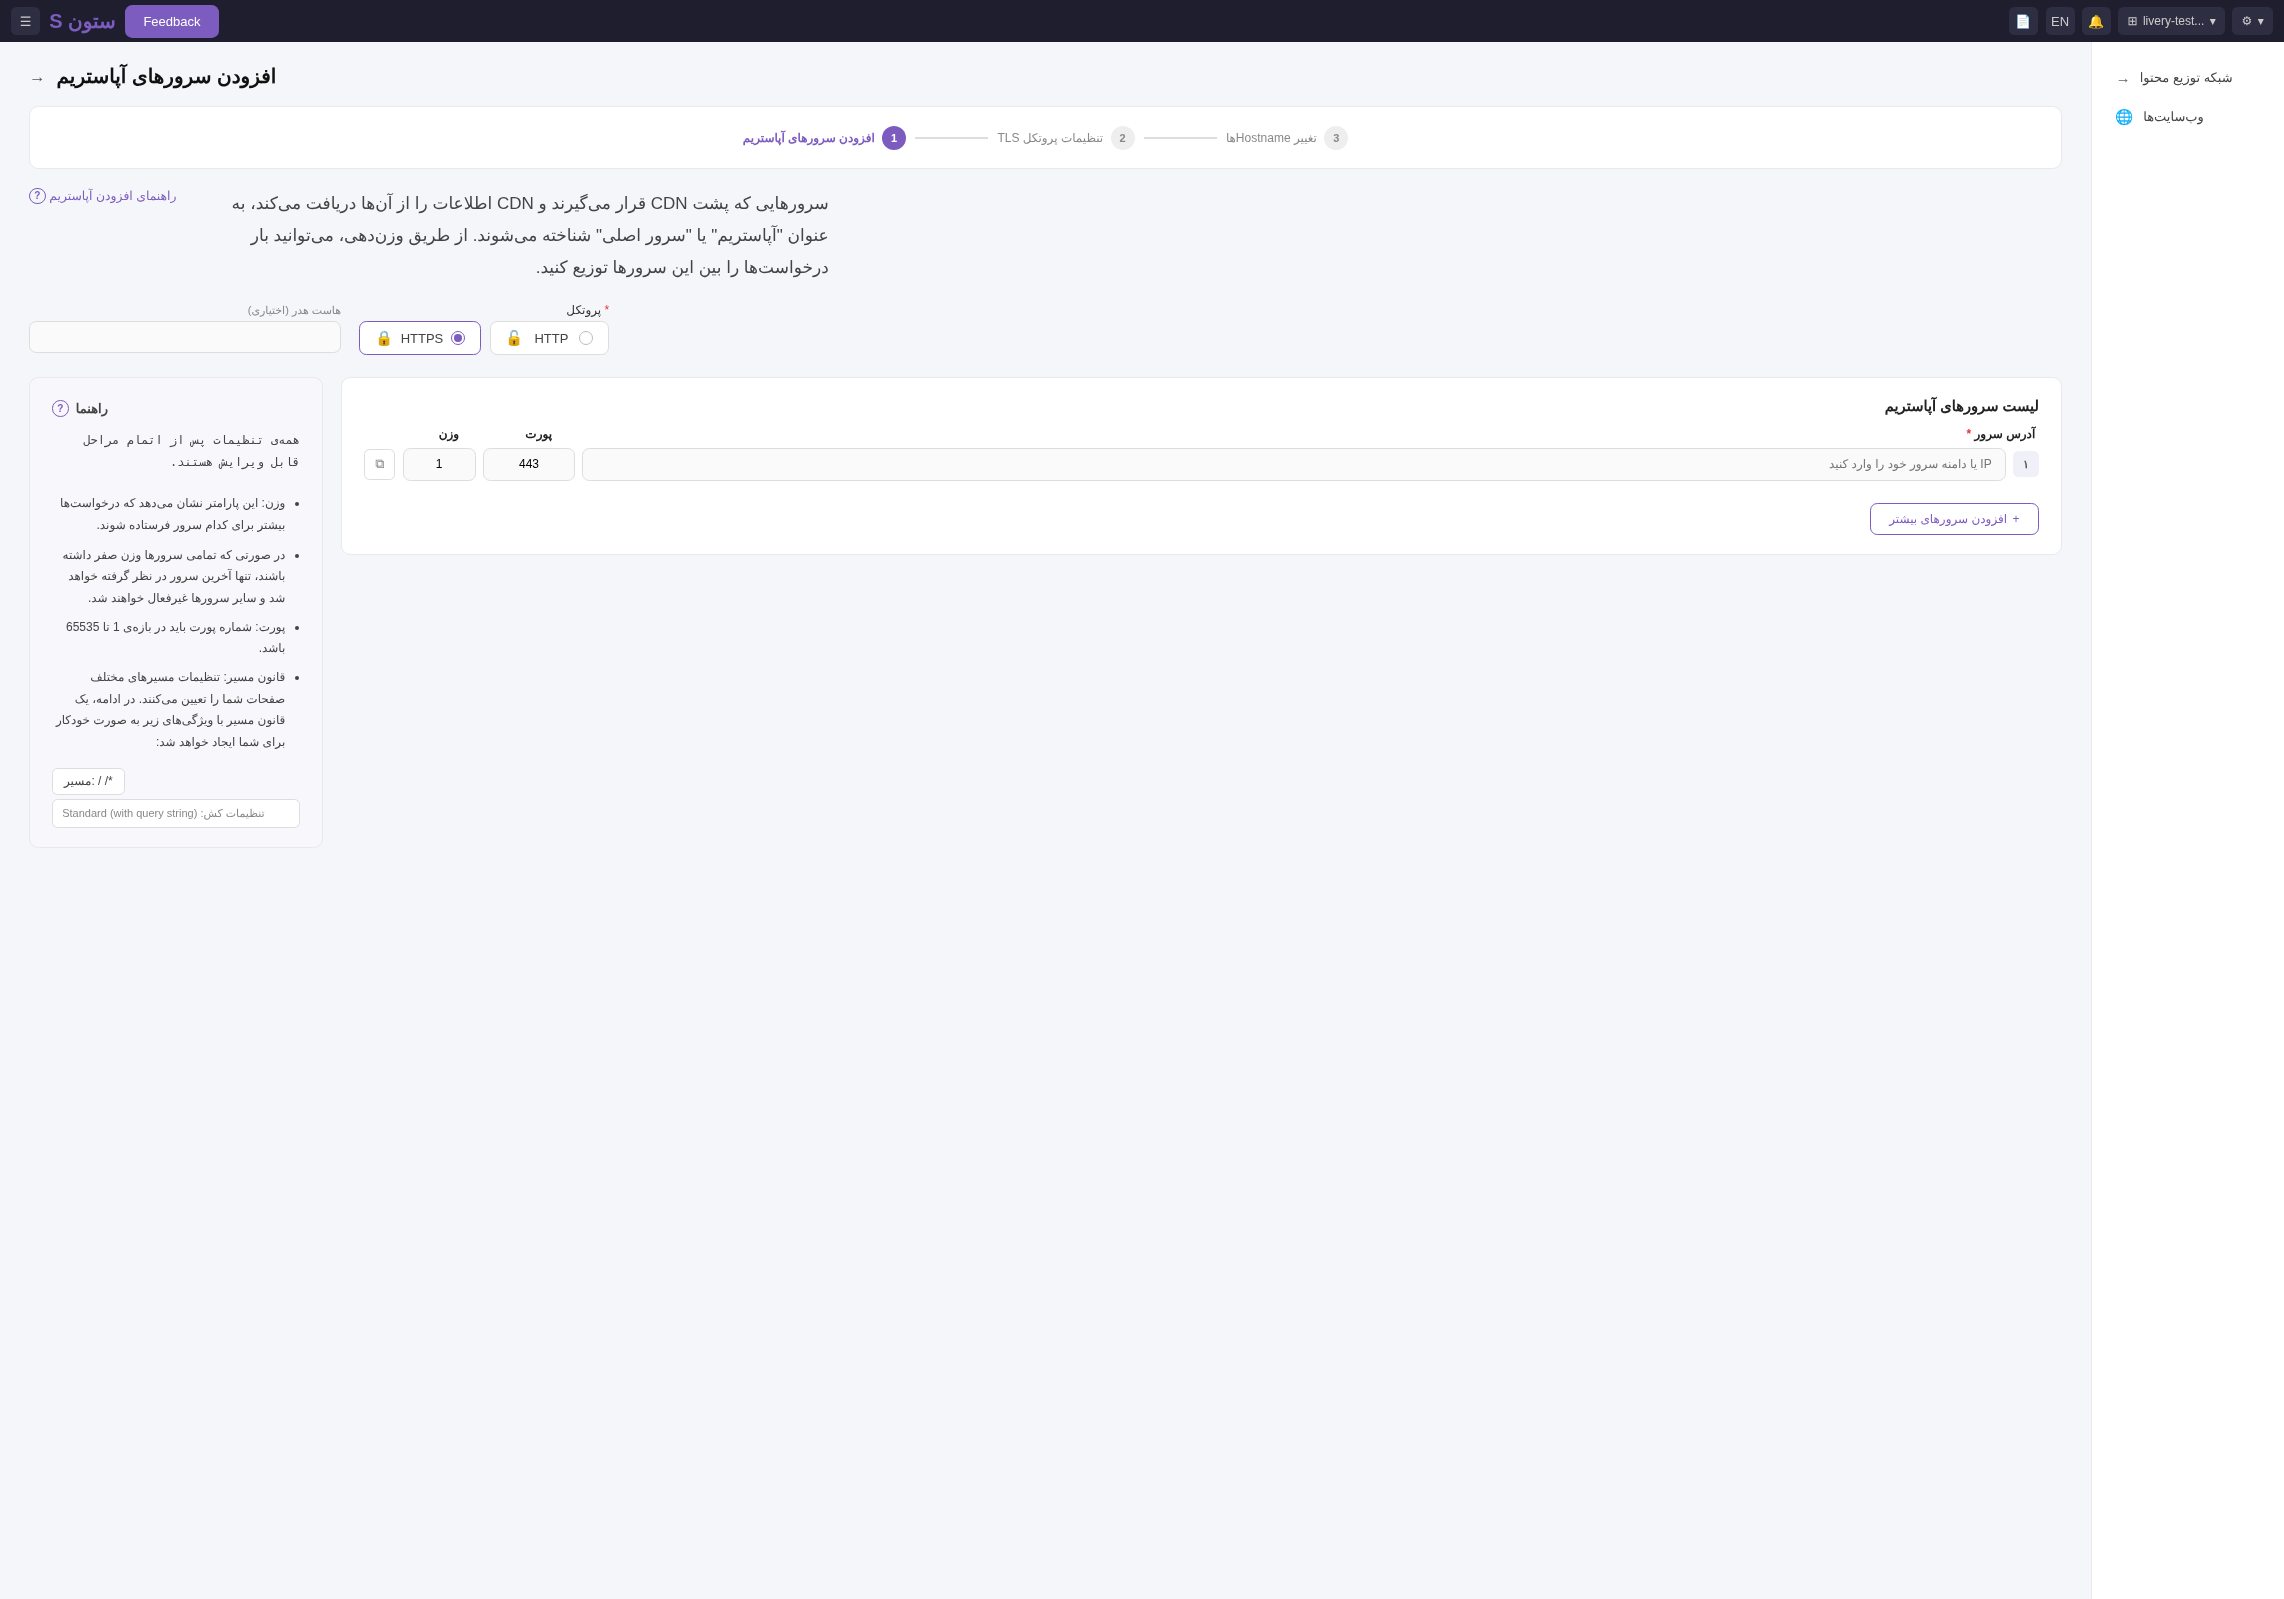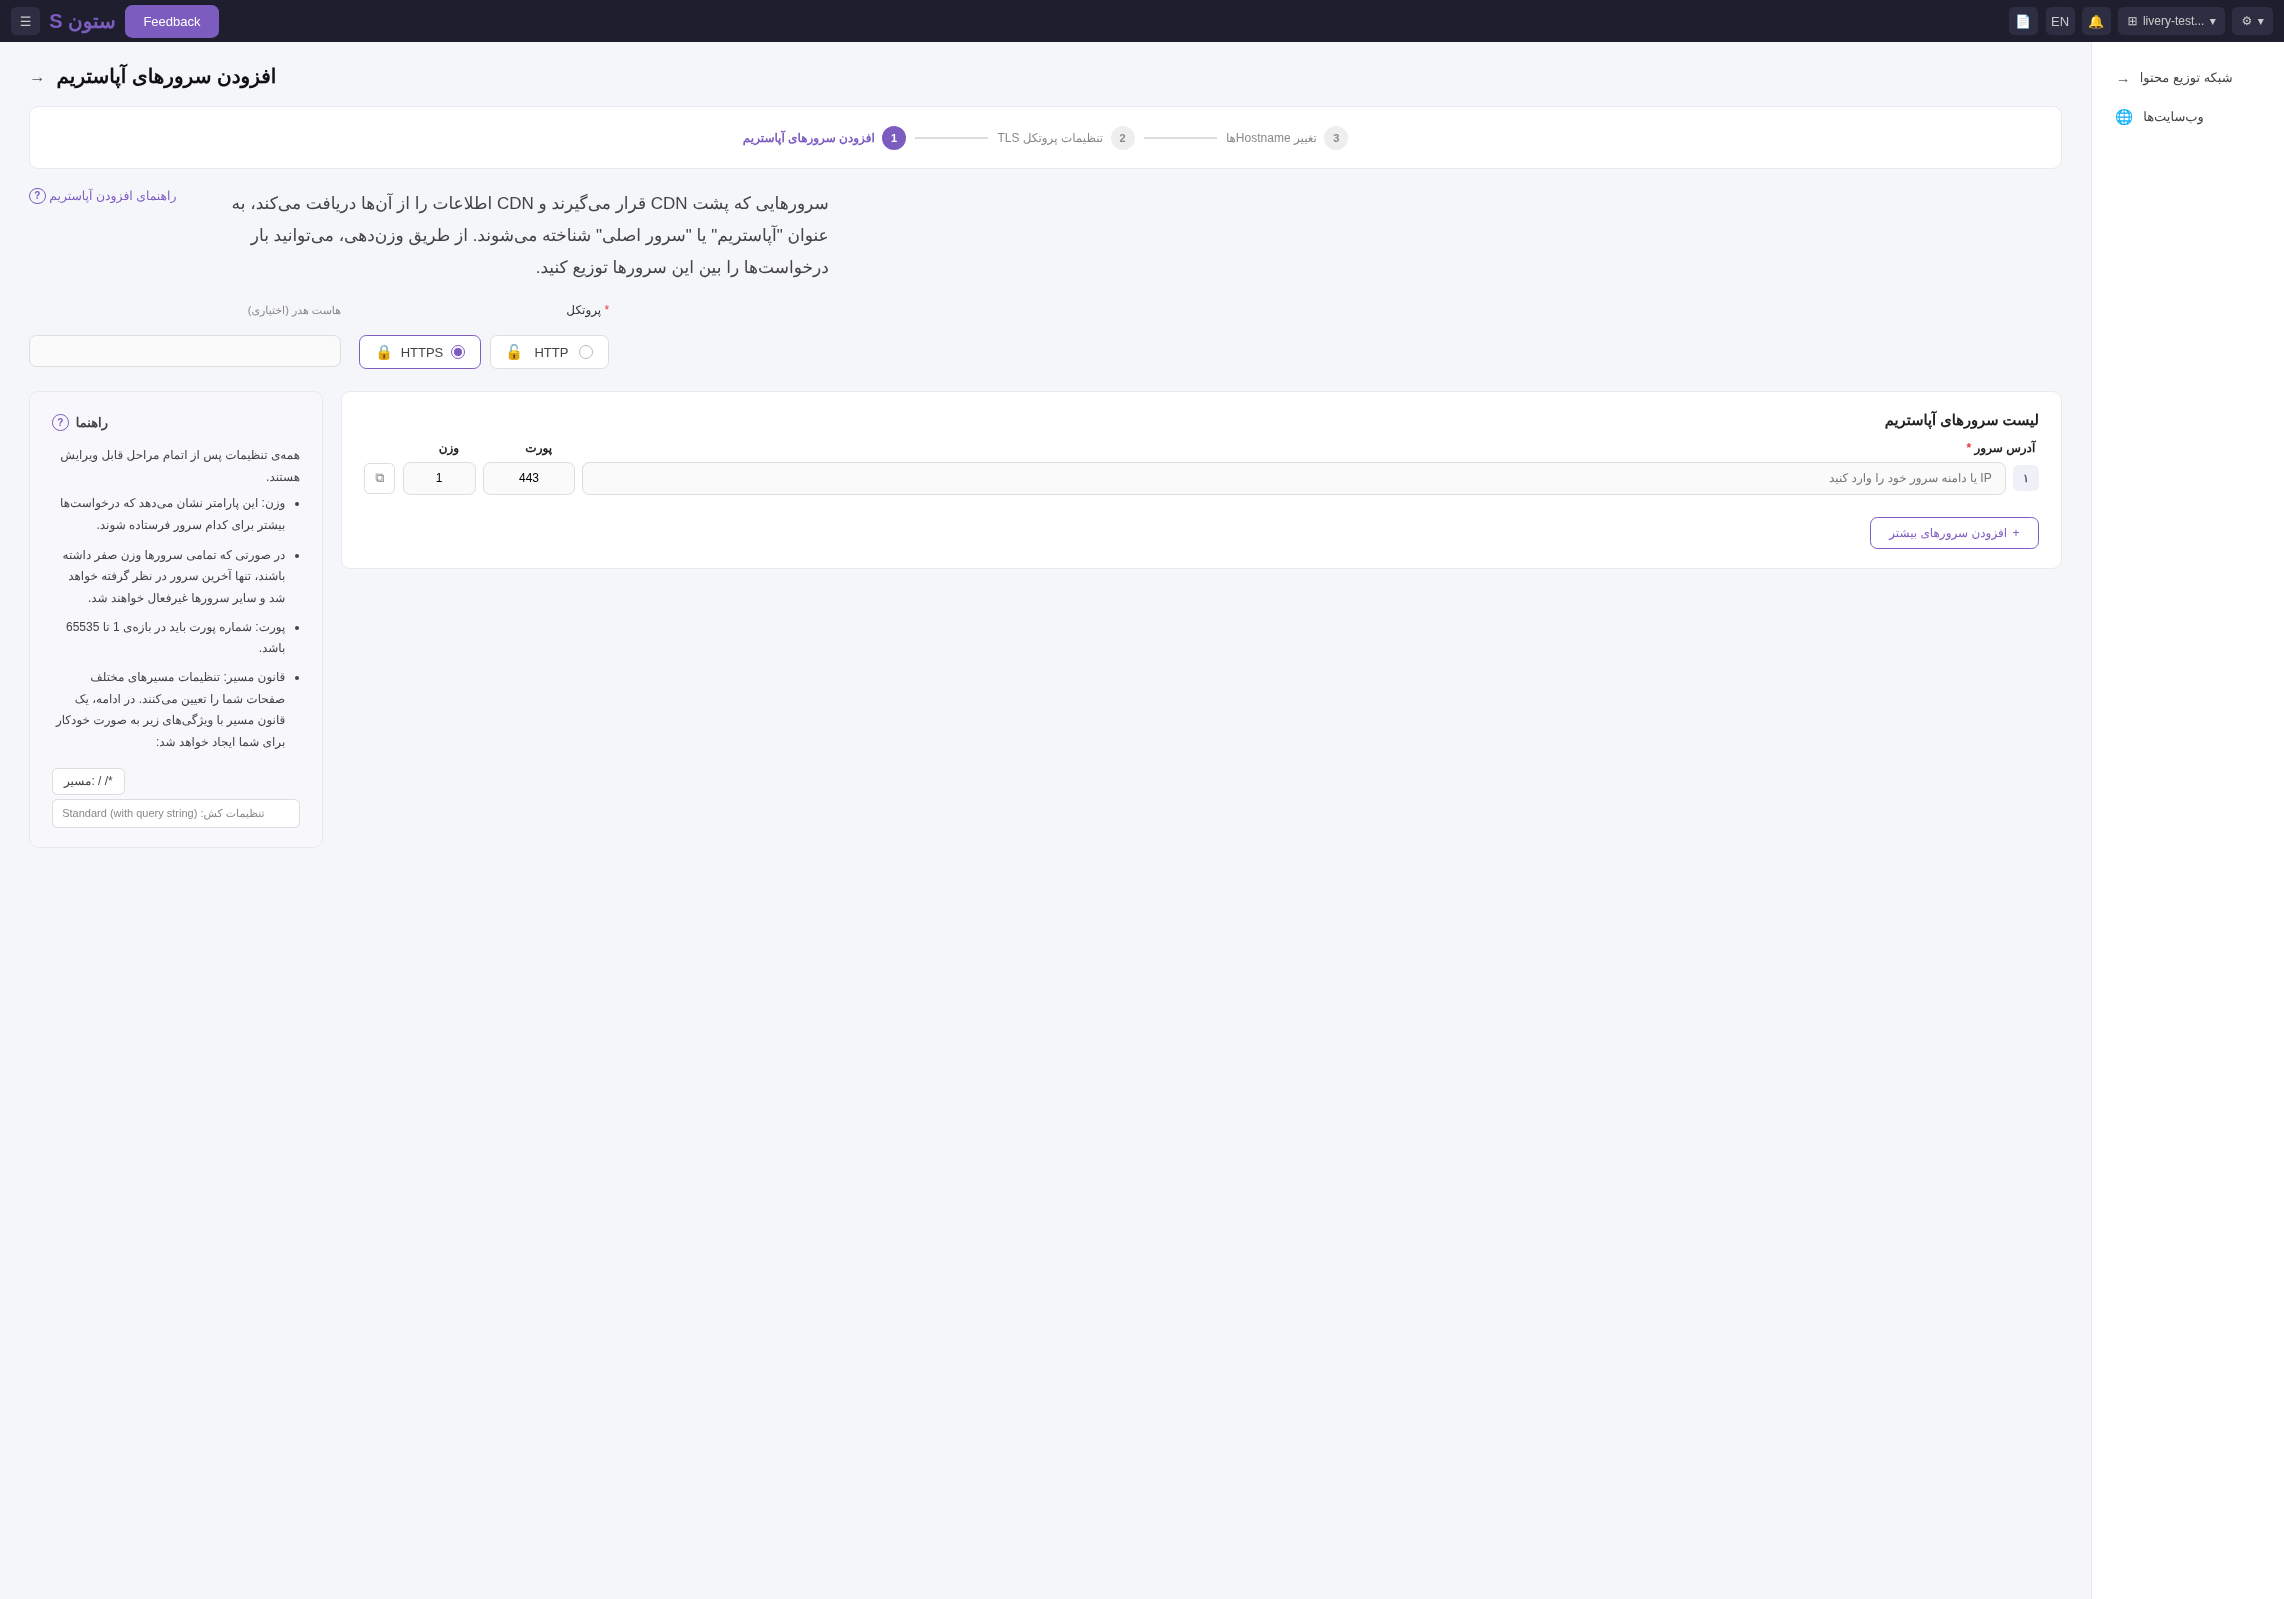--- a/index.html
+++ b/index.html
@@ -213,21 +213,21 @@
       display: flex;
       align-items: flex-start;
       gap: 18.4px;
       margin-bottom: 22px;
       direction: rtl;
       justify-content: flex-end;
     }
     .form-group {
       display: flex;
       flex-direction: column;
-      gap: 18px;
+      gap: 4px;
       justify-content: space-between;
     }
     .form-label {
       font-size: 12px;
       color: #333;
       text-align: right;
       font-weight: 500;
     }
     .optional-label { color: #888; font-size: 11px; }
 
@@ -607,21 +607,21 @@
             <span>افزودن سرورهای بیشتر</span>
           </button>
         </div>
       </div>
 
       <div class="guide-card">
         <div class="guide-title">
           <span>راهنما</span>
           <span class="help-icon">?</span>
         </div>
-        <p style="margin-bottom:5px;">همه‌ی تنظیمات پس از اتمام مراحل قابل ویرایش هستند.</p>
+        <p style="margin-bottom:19px;font-family:Liberation Mono, monospace;">همه‌ی تنظیمات پس از اتمام مراحل قابل ویرایش هستند.</p>
         <ul>
           <li>وزن: این پارامتر نشان می‌دهد که درخواست‌ها بیشتر برای کدام سرور فرستاده شوند.</li>
           <li style="margin-top:8px;">در صورتی که تمامی سرورها وزن صفر داشته باشند، تنها آخرین سرور در نظر گرفته خواهد شد و سایر سرورها غیرفعال خواهند شد.</li>
           <li style="margin-top:7.3px;">پورت: شماره پورت باید در بازه‌ی 1 تا 65535 باشد.</li>
           <li style="margin-top:7.3px;">قانون مسیر: تنظیمات مسیرهای مختلف صفحات شما را تعیین می‌کنند. در ادامه، یک قانون مسیر با ویژگی‌های زیر به صورت خودکار برای شما ایجاد خواهد شد:</li>
         </ul>
         <div style="margin-top:9.2px; text-align:left;">
           <div class="path-badge">
             <span>مسیر: /</span>
             <span>/*</span>

